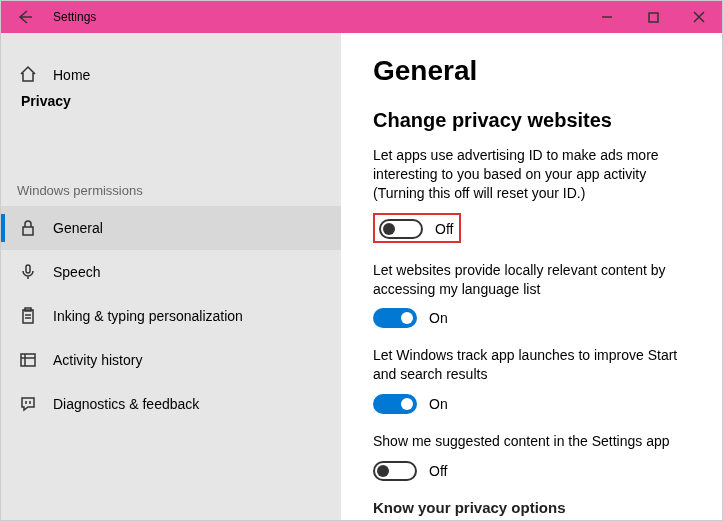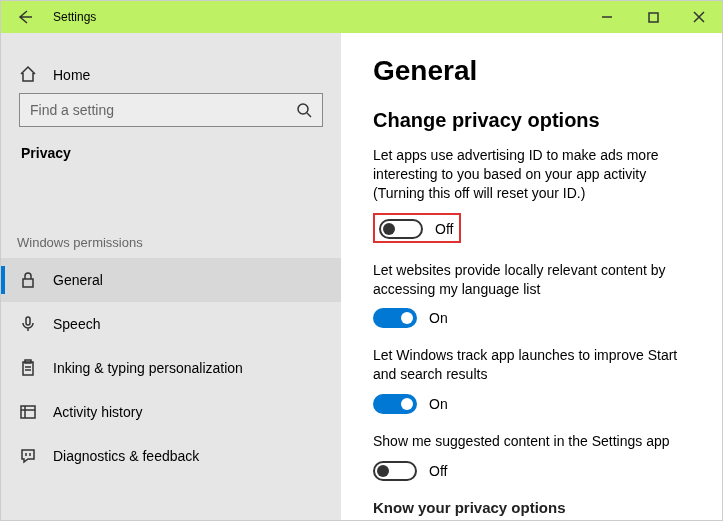--- a/index.html
+++ b/index.html
@@ -1,17 +1,17 @@
 <!DOCTYPE html>
 <html><head>
   <meta charset="utf-8">
   <style>
     * { margin: 0; padding: 0; box-sizing: border-box; font-family: "Segoe UI", sans-serif; }
     body { width: 723px; height: 521px; background: #fff; overflow: hidden; border: 1px solid #ccc; }
-    .titlebar { height: 32px; display: flex; align-items: center; background: #bef264; }
+    .titlebar { height: 32px; display: flex; align-items: center; background: #ec4899; }
     .back { width: 48px; height: 32px; display:flex; align-items:center; justify-content:center; }
     .title { font-size: 12px; margin-left: 4px; color:#000; }
     .winctrls { margin-left: auto; display:flex; }
     .winctrls div { width:46px; height:32px; display:flex; align-items:center; justify-content:center; color:#555; }
     .content { display:flex; height: calc(100% - 32px); }
     .sidebar { width: 340px; background:#e6e6e6; padding-top:14px; position:relative; }
     .home { display:flex; align-items:flex-end; height:36px; padding-left:18px; margin-bottom:10px; }
     .home svg { margin-right:16px; }
     .home span, .nav-item span { font-size:14px; color:#000; }
     .search { margin: 0 18px 18px 18px; height:34px; border:1px solid #888; background:#ededed; display:flex; align-items:center; padding:0 10px; }
@@ -68,27 +68,20 @@
 </div>
 
 <div class="content">
   <div class="sidebar">
     <div class="home">
       <svg width="18" height="18" viewBox="0 0 18 18">
           <path d="M2 9 L9 2 L16 9 M4 8 V16 H14 V8"></path>
         </svg>
       <span>Home</span>
     </div>
-    <div class="search">
-      <input placeholder="Find a setting" style="">
-      <svg width="16" height="16" viewBox="0 0 16 16">
-          <circle cx="7" cy="7" r="5"></circle>
-          <path d="M11 11 L15 15"></path>
-        </svg>
-    </div>
     <div class="category">Privacy</div>
     <div style="height:30px"></div>
     <div class="group-label">Windows permissions</div>
 
     <div class="nav-item selected">
       <svg width="18" height="18" viewBox="0 0 18 18">
           <rect x="4" y="8" width="10" height="8"></rect>
           <path d="M6 8 V5 a3 3 0 0 1 6 0 V8"></path>
         </svg>
       <span>General</span>
@@ -119,21 +112,21 @@
       <svg width="18" height="18" viewBox="0 0 18 18">
           <path d="M3 3 H15 V12 H9 L5 15 V12 H3 Z"></path>
           <path d="M7 6 V9 M11 6 V9"></path>
         </svg>
       <span>Diagnostics &amp; feedback</span>
     </div>
   </div>
 
   <div class="main">
     <div class="page-title">General</div>
-    <div class="section-title">Change privacy options</div>
+    <div class="section-title">Change privacy websites</div>
 
     <div class="setting-desc">Let apps use advertising ID to make ads more interesting to you based on your app activity (Turning this off will reset your ID.)</div>
     <div class="toggle-row">
       <span class="highlight">
         <div class="toggle off"></div>
         <span class="toggle-label">Off</span>
       </span>
     </div>
 
     <div class="setting-desc">Let websites provide locally relevant content by accessing my language list</div>

